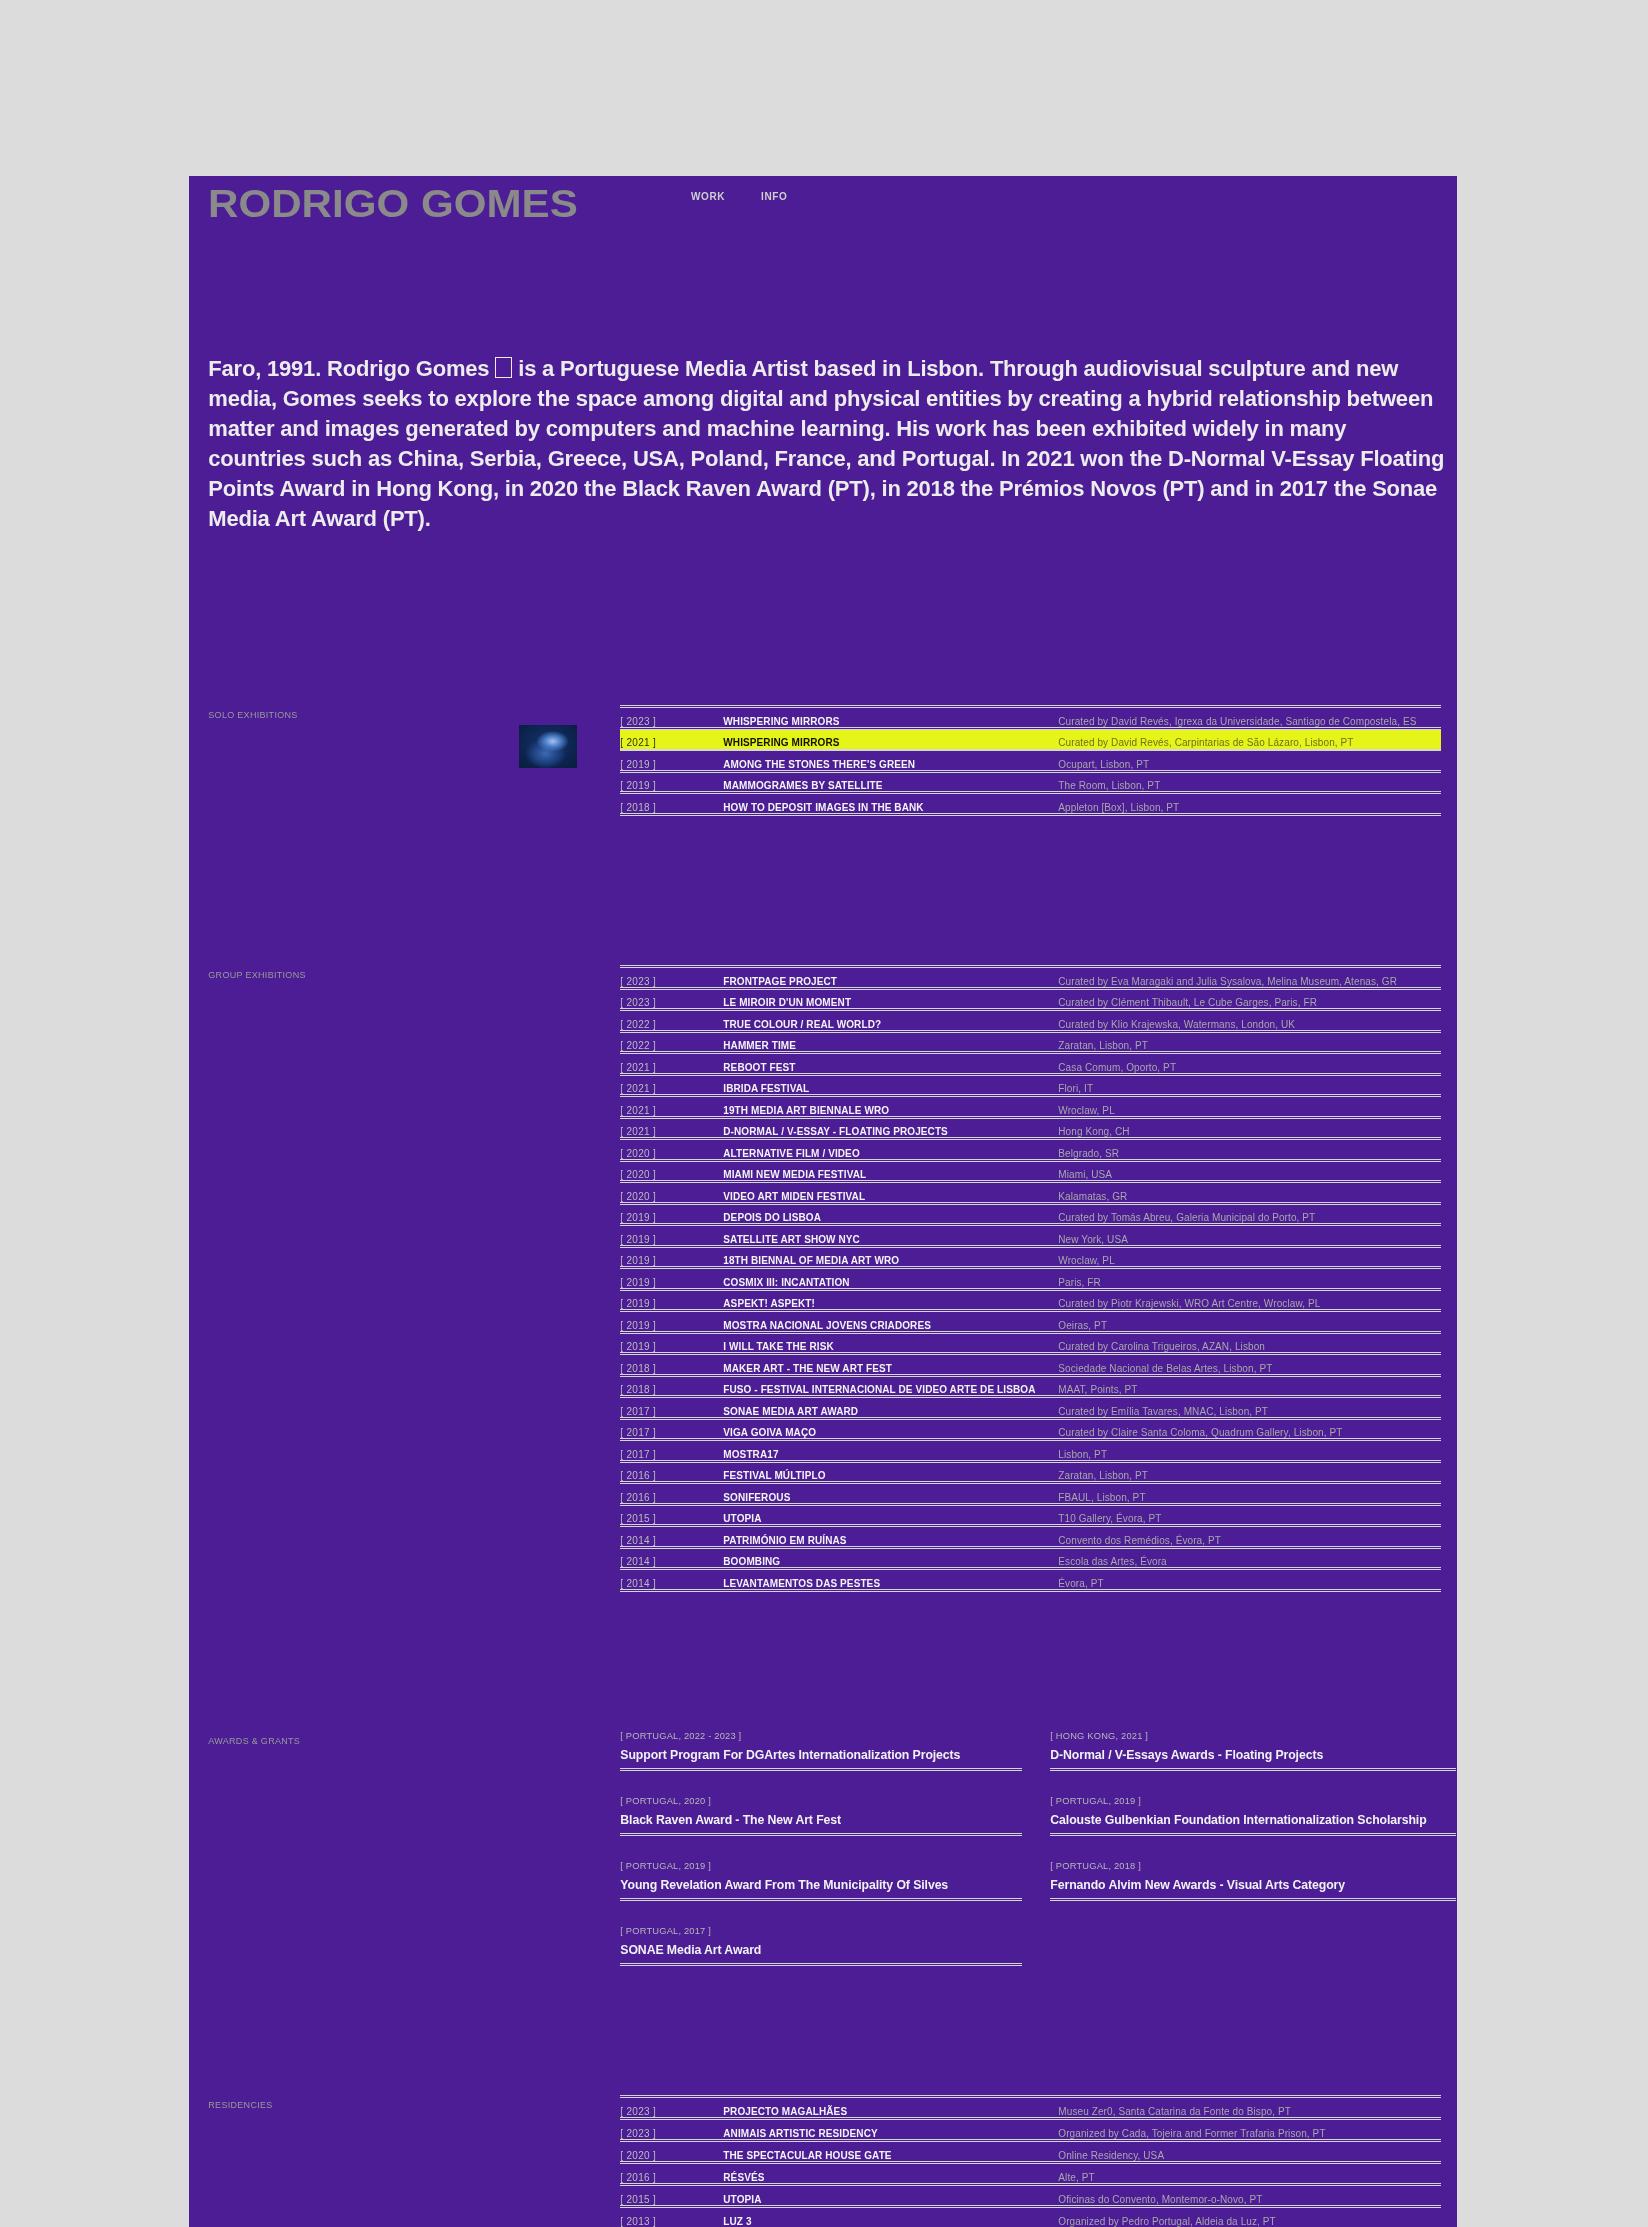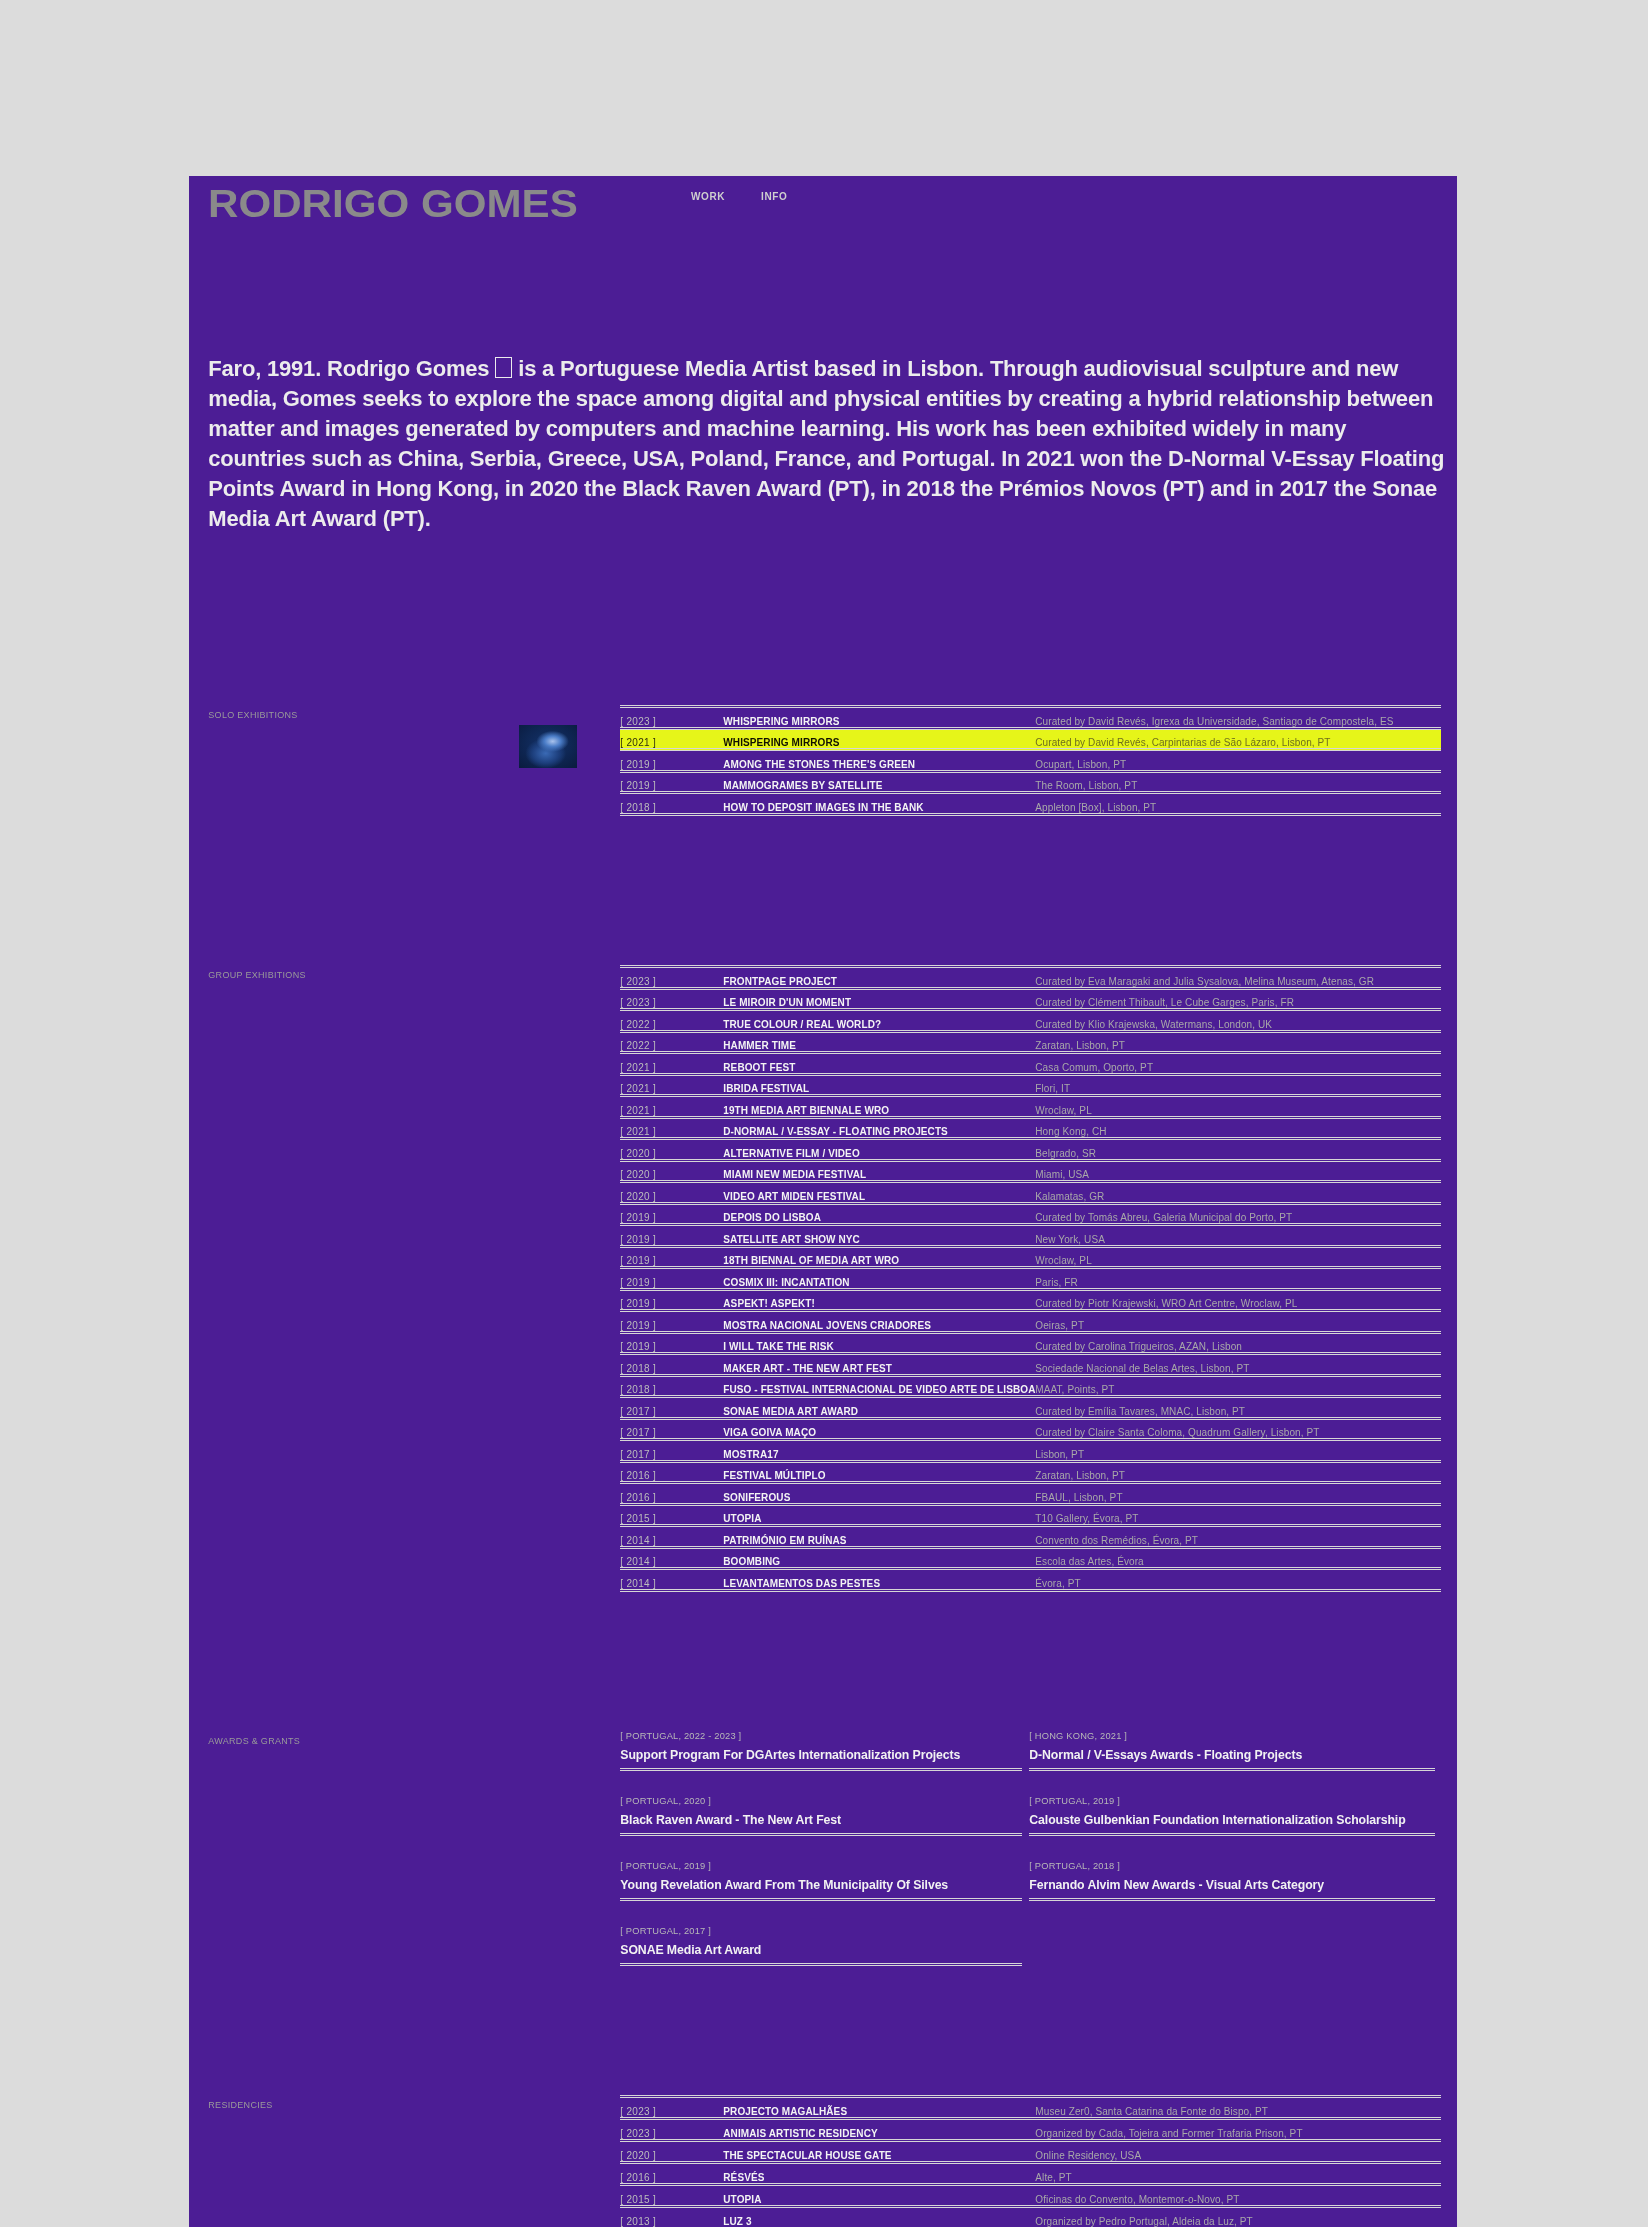--- a/index.html
+++ b/index.html
@@ -55,38 +55,38 @@
   }
   .xrow{
     height:21.5px;display:flex;align-items:flex-end;
     border-bottom:3.7px double #d6d6d6;
     box-sizing:border-box;cursor:pointer;
   }
   .sec-res .xrow{height:22px;}
   .xrow > div{flex-shrink:0;white-space:nowrap;overflow:visible;}
   .col-year{width:103px;font-size:10px;color:#bdbdbd;letter-spacing:0.3px;}
   .col-title{width:312px;font-size:10px;font-weight:700;color:#f4f4f4;letter-spacing:0.1px;}
-  .col-loc{width:406px;font-size:10px;color:#a9a9a9;letter-spacing:0.1px;}
+  .col-loc{width:406px;font-size:10px;color:#a9a9a9;letter-spacing:0.1px;margin-left:23px;}
   .xrow.highlighted{background:#e6f519;}
   .xrow.highlighted .col-year{color:#32320c;}
   .xrow.highlighted .col-title{color:#111100;}
   .xrow.highlighted .col-loc{color:#6f6f1d;}
   
   .thumb{
     position:absolute;left:311px;top:20px;width:58px;height:43px;
     background:
       radial-gradient(40% 35% at 58% 38%, #a9c2ec 0%, #4a7cc7 35%, rgba(20,50,110,0) 70%),
       radial-gradient(45% 45% at 46% 66%, #3a6ab5 0%, #1d3f7d 50%, rgba(10,28,64,0) 78%),
       radial-gradient(120% 120% at 50% 45%, #14336b 0%, #0a1c40 60%, #050e24 100%);
     background-color:#061029;
   }
   
   .awards-grid{
     position:absolute;left:412px;top:0;width:821px;
-    display:grid;grid-template-columns:402px 406px;column-gap:7px;
+    display:grid;grid-template-columns:402px 406px;column-gap:28px;
     grid-auto-rows:65px;align-items:start;
   }
   .award-bracket{font-size:9.3px;color:#b8b8b8;letter-spacing:0.2px;white-space:nowrap;}
   .award-title{
     margin-top:6.7px;font-size:12.3px;font-weight:700;color:#f2f2f2;
     letter-spacing:-0.1px;white-space:nowrap;
   }
   .award-rule{margin-top:6.7px;height:0;border-top:3.7px double #d6d6d6;}
 </style>
 </head>

